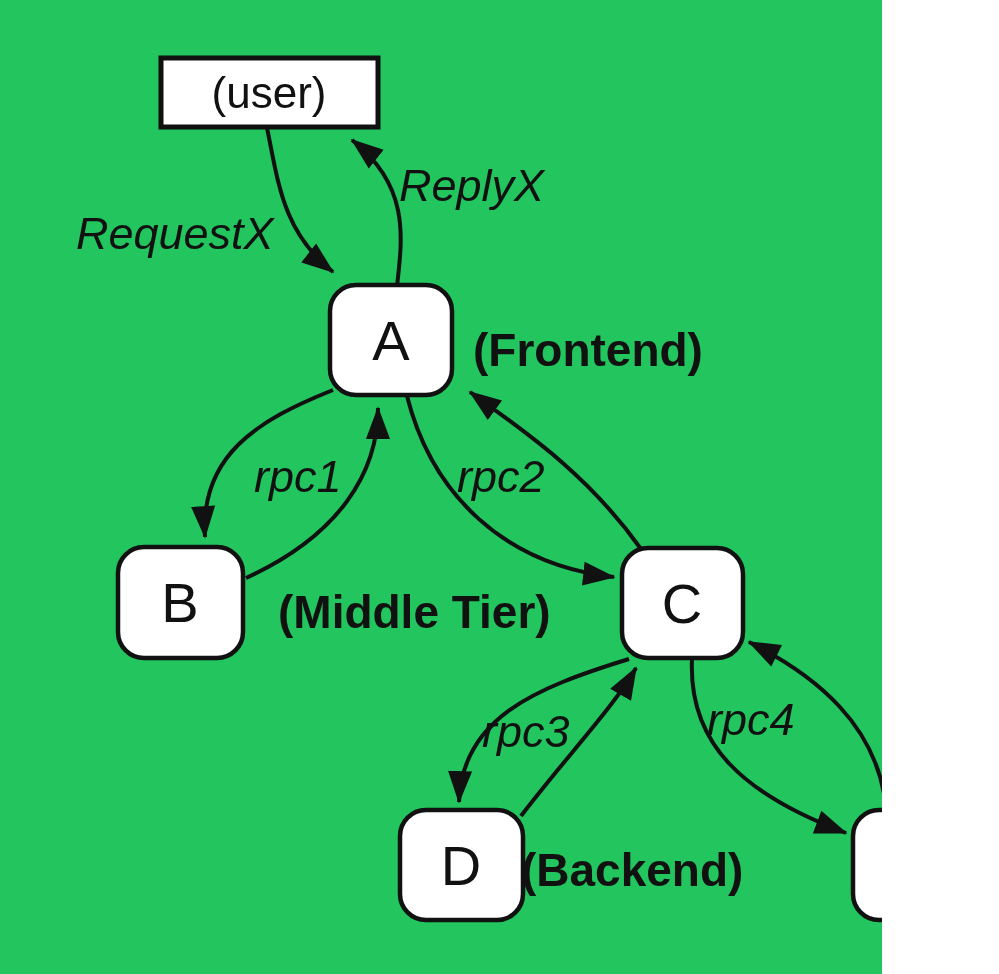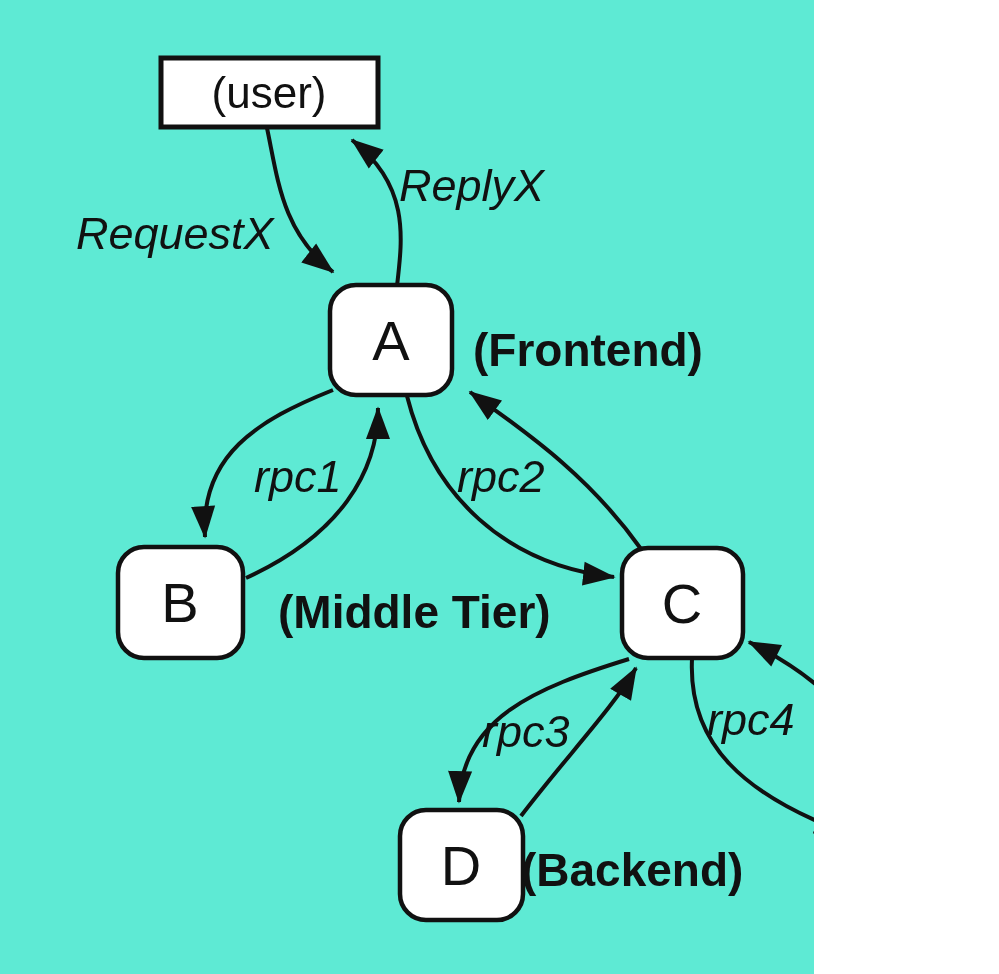--- a/index.html
+++ b/index.html
@@ -2,23 +2,23 @@
 <html><head>
 <meta charset="utf-8">
 <style>
   html, body {
     margin: 0;
     padding: 0;
     background: #ffffff;
   }
   .stage {
     position: relative;
-    width: 814px;
+    width: 882px;
     height: 974px;
-    background: #5eead4;
+    background: #22c55e;
     overflow: hidden;
   }
   svg { display: block; }
   .edge {
     fill: none;
     stroke: #111111;
     stroke-width: 4;
     stroke-linecap: butt;
   }
   .node-box {

